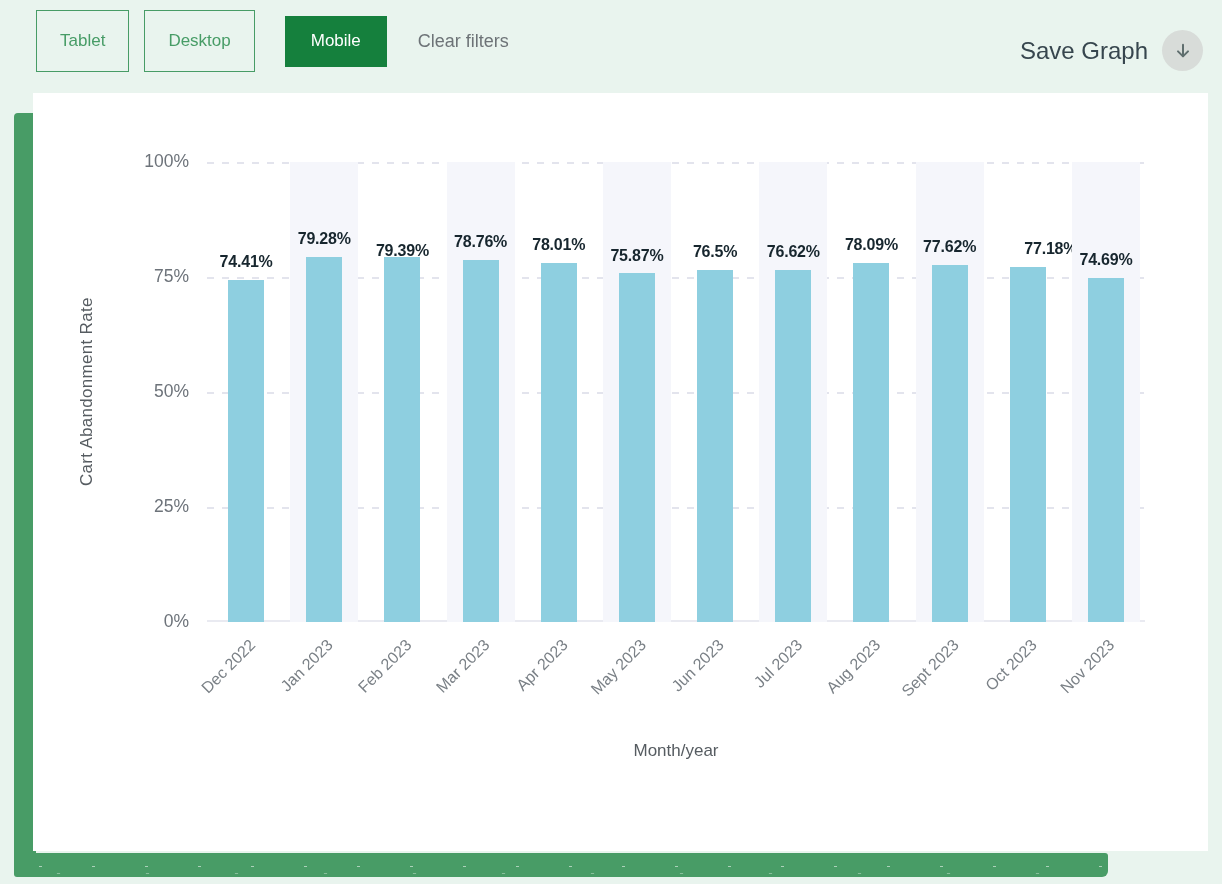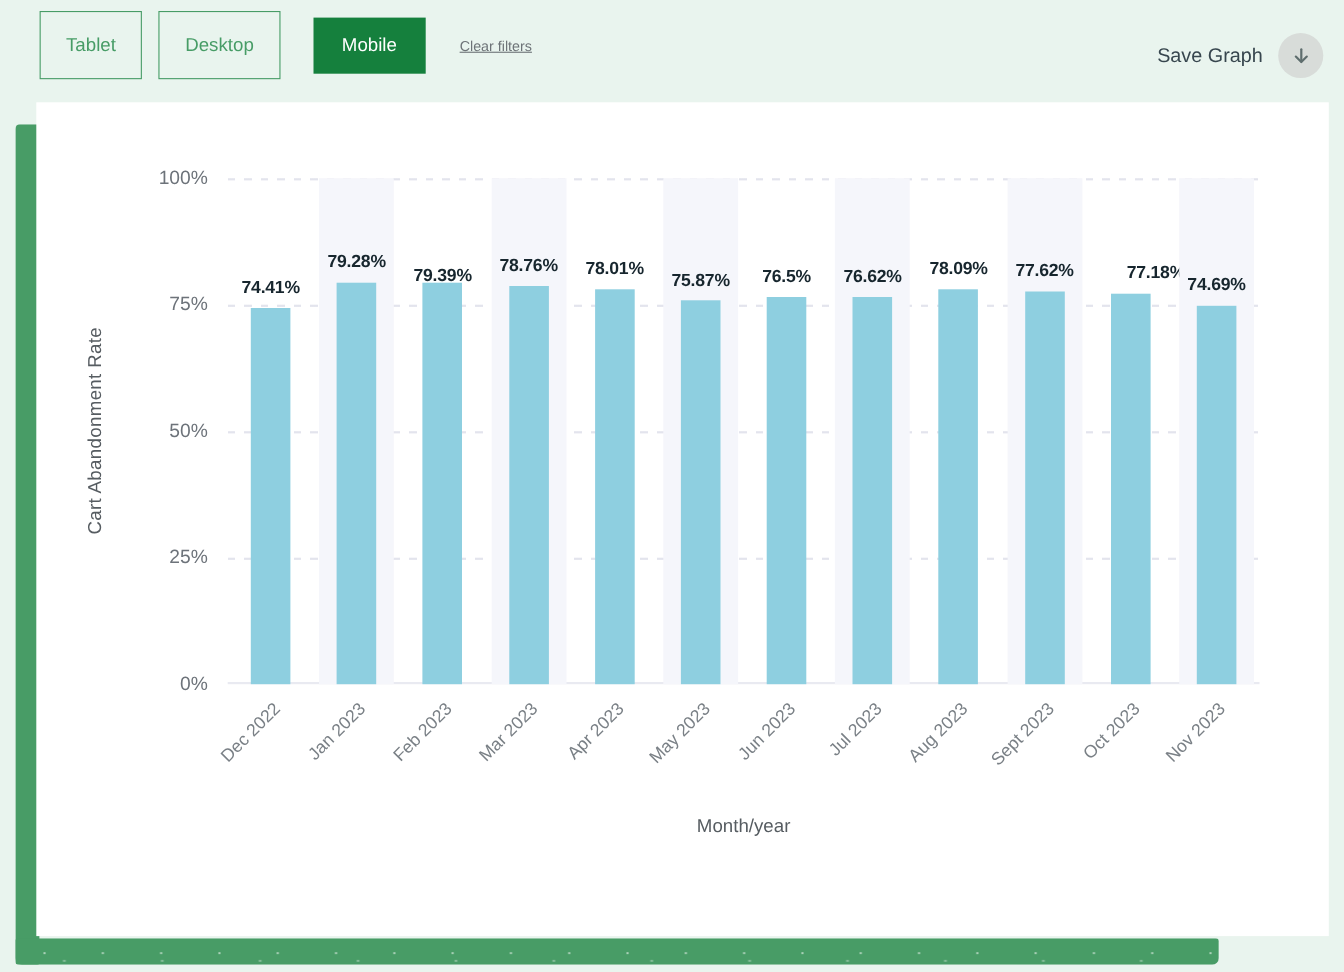--- a/index.html
+++ b/index.html
@@ -30,29 +30,28 @@
     background:#15803d;
     color:#ffffff;
     padding:0 26px;
     height:51px;
   }
   .btn + .btn { margin-left:15px; }
   .btn.solid { margin-left:30px; }
   .clear-filters {
     margin-left:31px;
     color:#6d7377;
-    font-size:13px;
+    font-size:18px;
     cursor:pointer;
-    text-decoration:underline;
   }
   .save-wrap {
     position:absolute; top:30px; right:19px;
     display:flex; align-items:center; gap:14px;
   }
-  .save-label { color:#37464e; font-size:18px; cursor:pointer; }
+  .save-label { color:#37464e; font-size:24px; cursor:pointer; }
   .dl-circle {
     width:41px; height:41px; border-radius:50%;
     background:#d8dcd9; border:none; cursor:pointer;
     display:flex; align-items:center; justify-content:center;
   }
   .dl-circle svg { display:block; }
 
   
   .frame-left, .frame-bottom {
     position:absolute;

